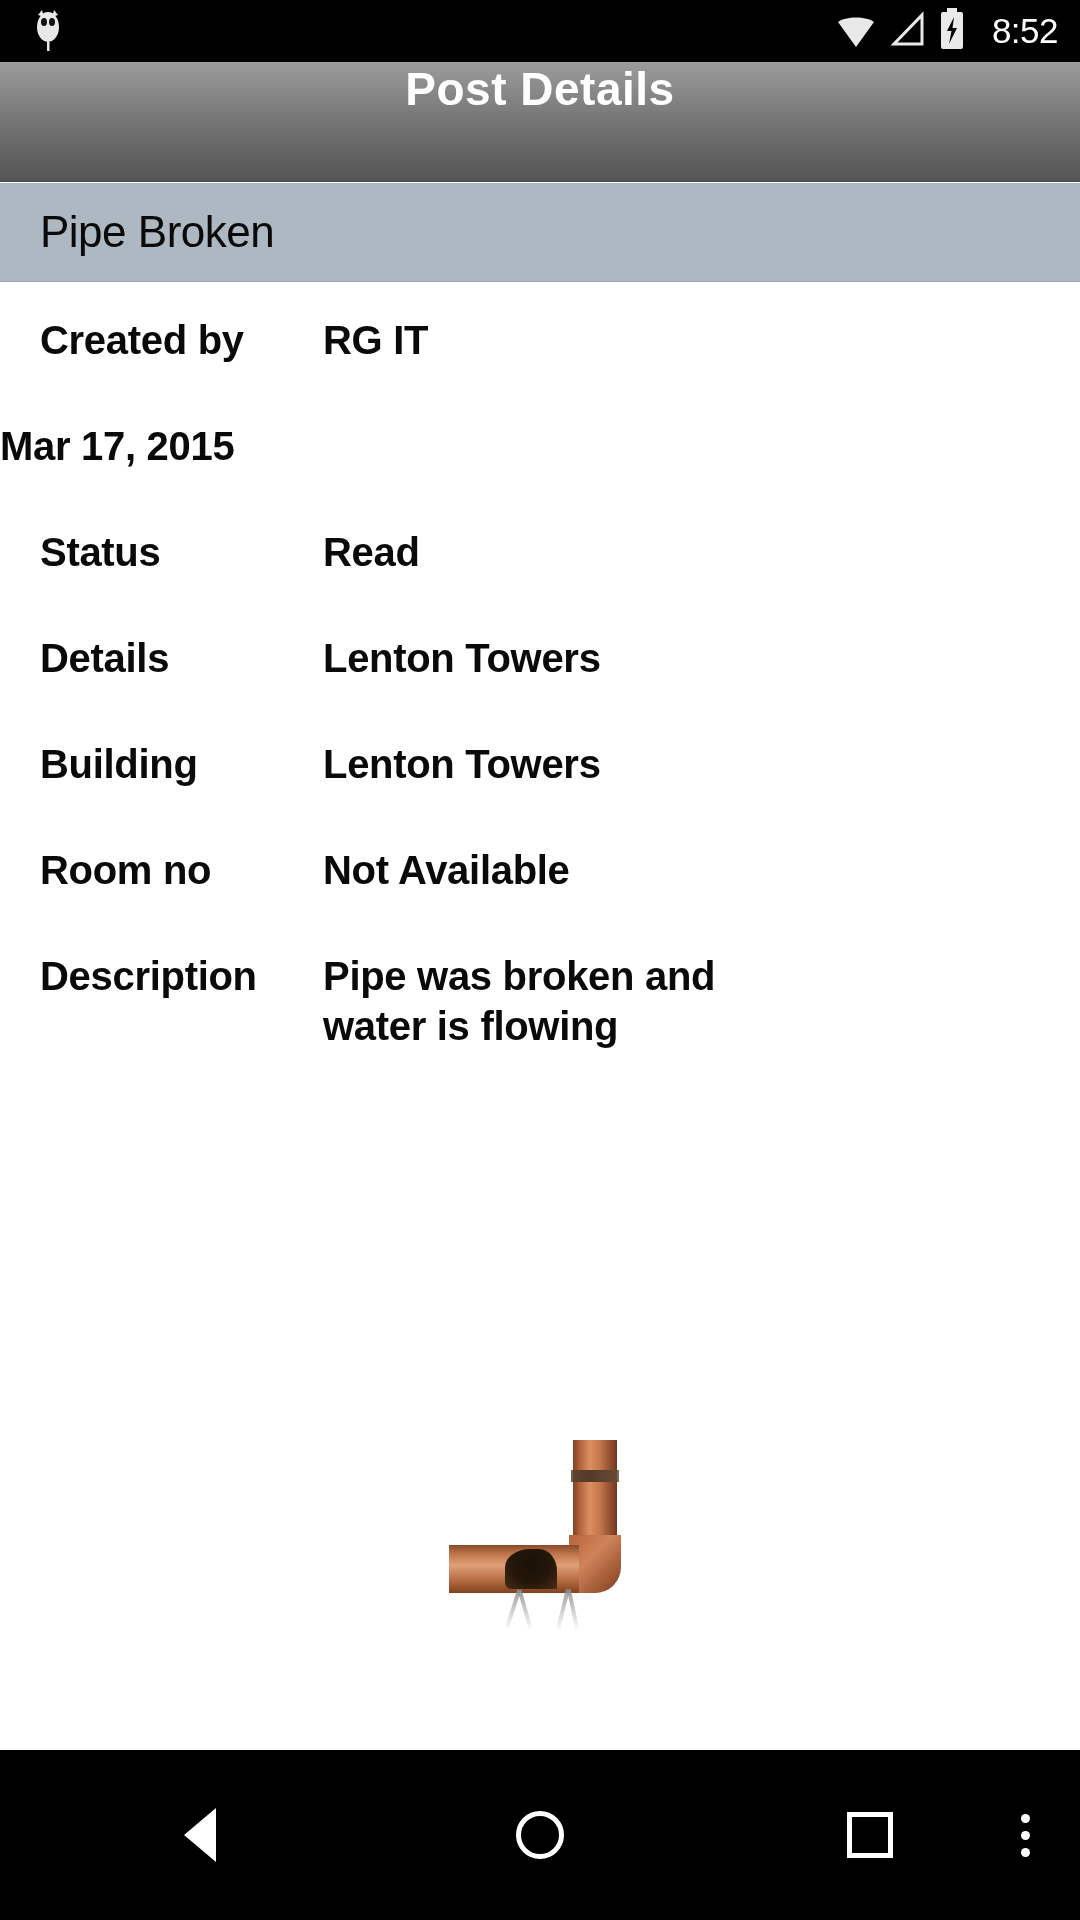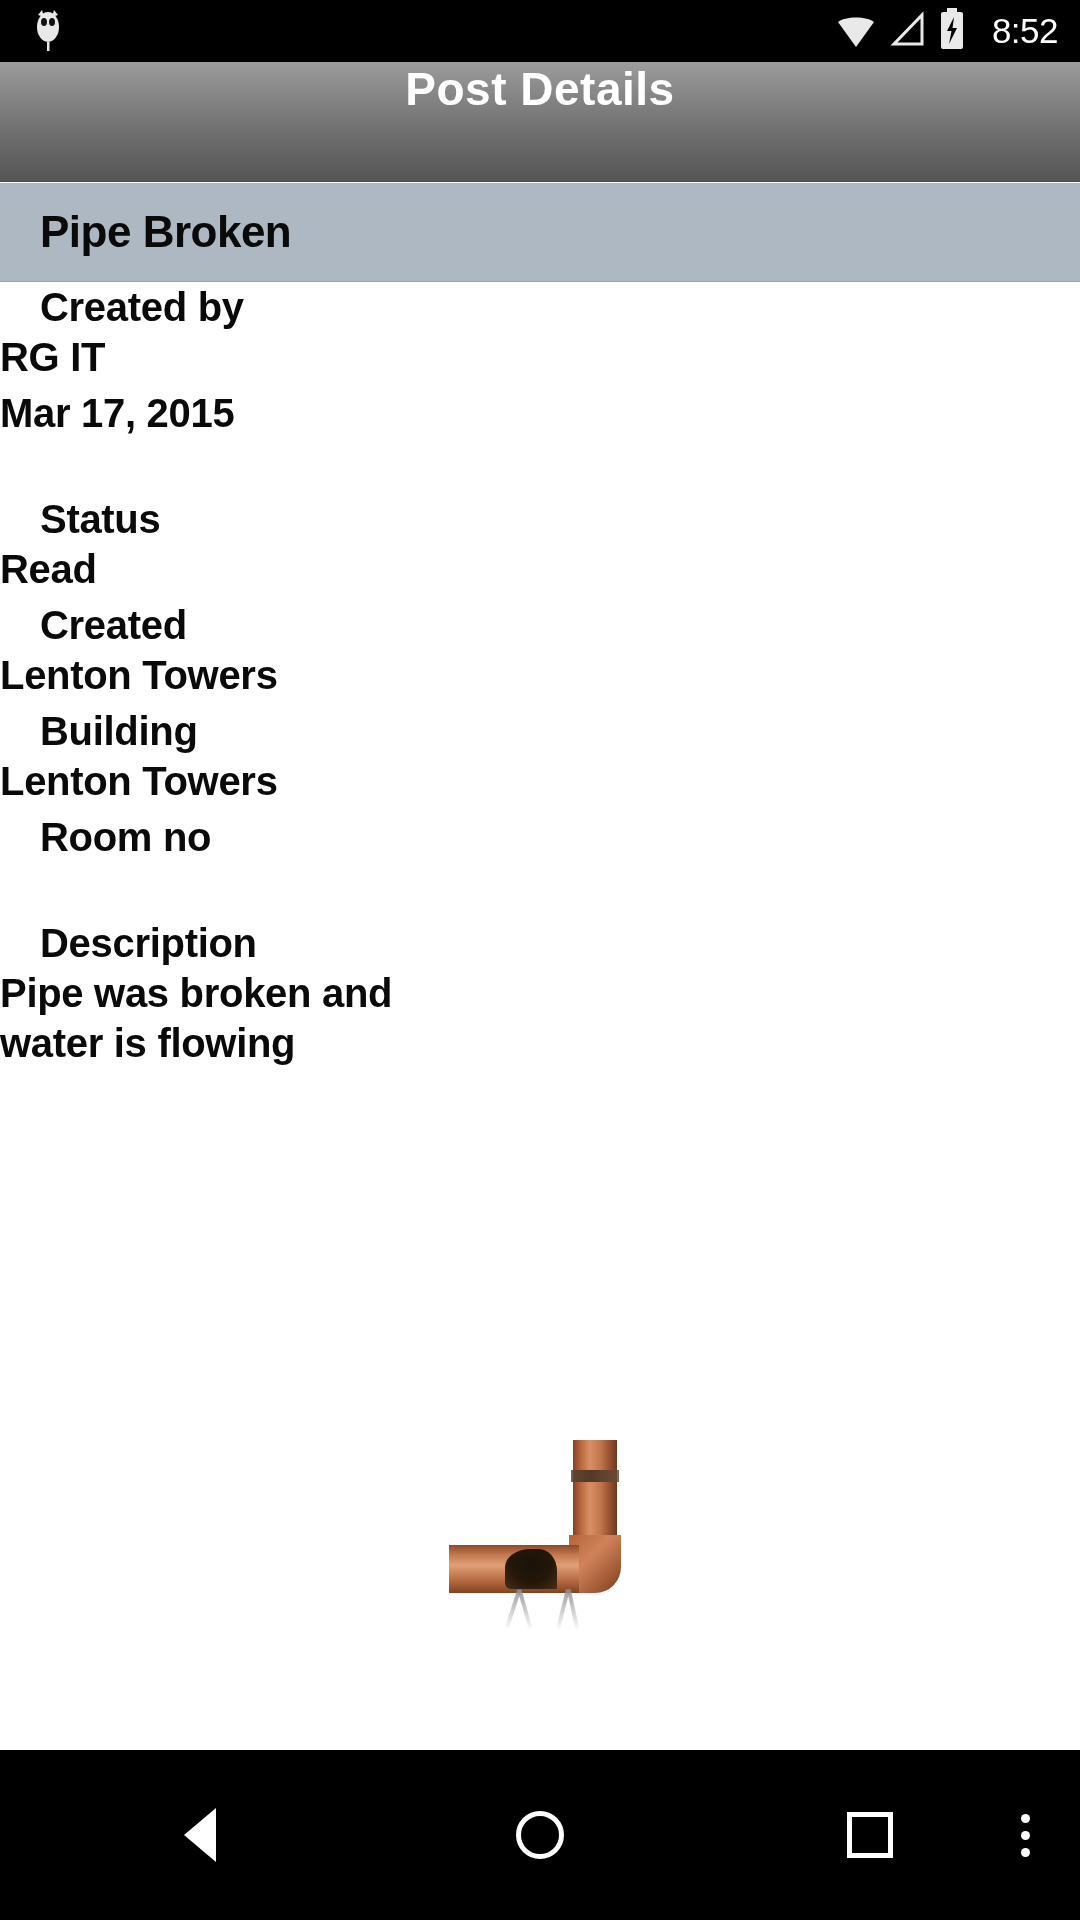--- a/index.html
+++ b/index.html
@@ -67,36 +67,36 @@
     top: 183px; left: 0;
     width: 1080px; height: 99px;
     background: #aeb8c2;
     border-bottom: 1px solid #9aa4ae;
     display: flex;
     align-items: center;
   }
   #post-title-text {
     padding-left: 40px;
     font-size: 44px;
-    font-weight: bold;
+    font-weight: normal;
     color: #0a0a0a;
     letter-spacing: -0.5px;
   }
 
   
   #details {
     position: absolute;
     top: 282px; left: 0;
     width: 1080px;
   }
   .detail-row {
     display: flex;
     align-items: flex-start;
     min-height: 106px;
-    flex-direction: column;
+    padding-top: 33px;
   }
   .detail-label {
     width: 323px;
     padding-left: 40px;
     font-size: 40px;
     font-weight: bold;
     color: #0a0a0a;
     letter-spacing: -0.3px;
     line-height: 50px;
   }
@@ -277,31 +277,32 @@
   <div class="detail-row">
     <div class="detail-value">Mar 17, 2015</div>
   </div>
 
   <div class="detail-row">
     <div class="detail-label">Status</div>
     <div class="detail-value">Read</div>
   </div>
 
   <div class="detail-row">
-    <div class="detail-label">Created</div>
+    <div class="detail-label">Details</div>
     <div class="detail-value">Lenton Towers</div>
   </div>
 
   <div class="detail-row">
     <div class="detail-label">Building</div>
     <div class="detail-value">Lenton Towers</div>
   </div>
 
   <div class="detail-row">
     <div class="detail-label">Room no</div>
+    <div class="detail-value">Not Available</div>
   </div>
 
   <div class="detail-row">
     <div class="detail-label">Description</div>
     <div class="detail-value">Pipe was broken and water is flowing</div>
   </div>
 
 </div>
 
 <div id="post-image-wrap">

